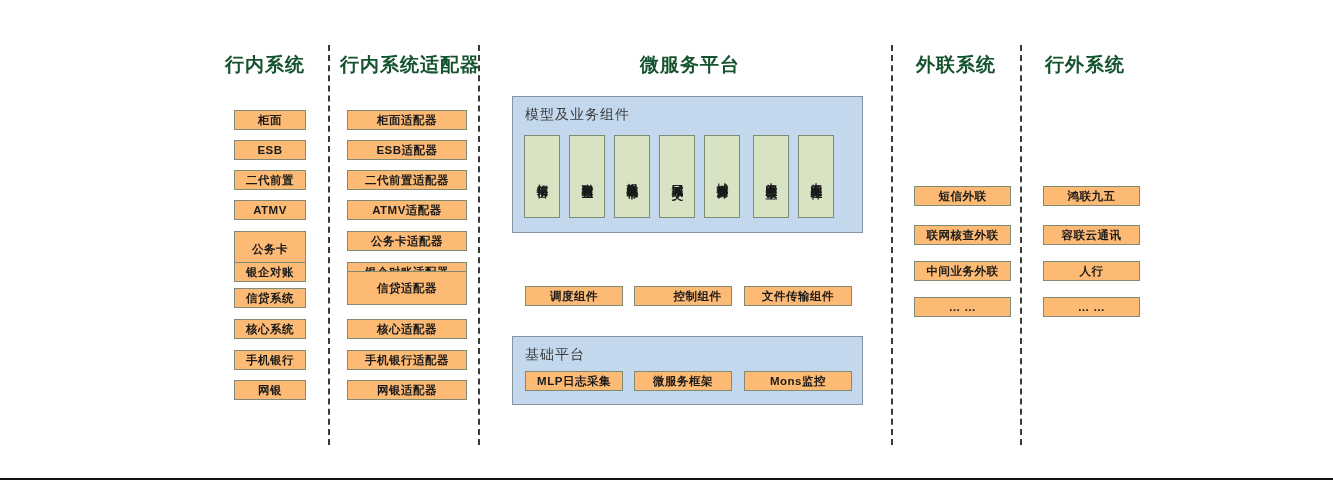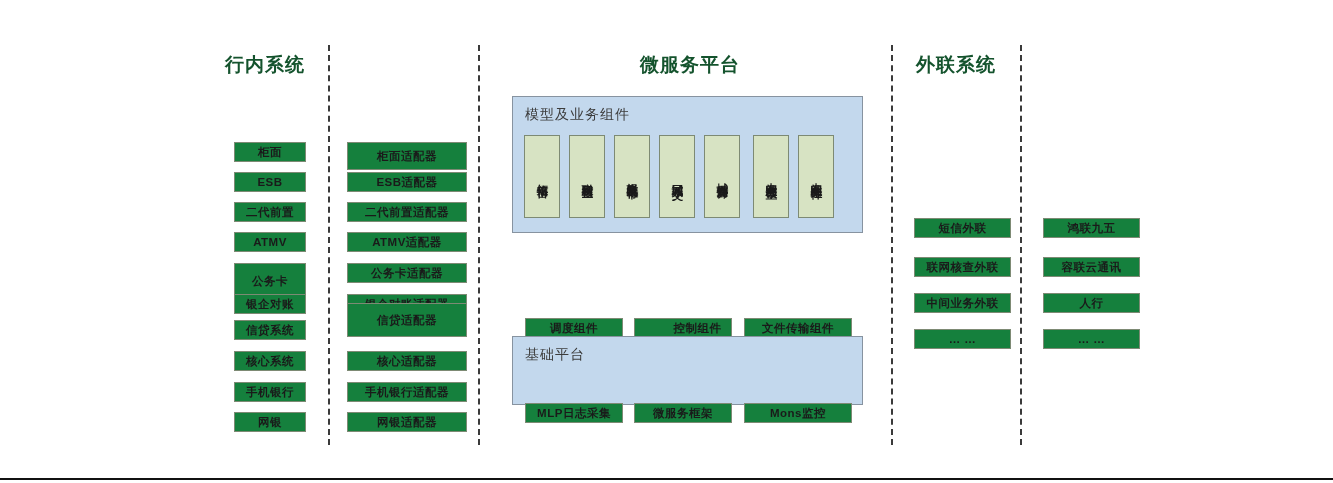--- a/index.html
+++ b/index.html
@@ -35,33 +35,32 @@
     position: absolute;
     top: 45px;
     height: 400px;
     width: 0;
     border-left: 2px dashed #3a3a3a;
   }
 
   
   .gbox {
     position: absolute;
-    background: #15803d;
+    background: #fdba74;
     border: 1px solid #7d8a74;
     box-sizing: border-box;
     font-size: 11.5px;
     font-weight: bold;
     color: #1a1a1a;
     display: flex;
     align-items: center;
     justify-content: center;
     text-align: center;
     white-space: nowrap;
     letter-spacing: .5px;
-    margin-top: 32px;
   }
 
   
   .gbox-v {
     position: absolute;
     background: #d7e3c3;
     border: 1px solid #7d8a74;
     box-sizing: border-box;
     font-size: 11.5px;
     font-weight: bold;
@@ -106,35 +105,37 @@
 <body>
 
 <div id="canvas">
 
   <div class="divider" style="left:328px;"></div>
   <div class="divider" style="left:478px;"></div>
   <div class="divider" style="left:891px;"></div>
   <div class="divider" style="left:1020px;"></div>
 
   <div class="col-title" style="left:205px; top:52px; width:120px;">行内系统</div>
+  <div class="col-title" style="left:340px; top:52px; width:135px;">行内系统适配器</div>
   <div class="col-title" style="left:615px; top:52px; width:150px;">微服务平台</div>
   <div class="col-title" style="left:897px; top:52px; width:118px;">外联系统</div>
+  <div class="col-title" style="left:1026px; top:52px; width:118px;">行外系统</div>
 
   <div class="gbox" style="left:234px; top:110px; width:72px; height:20px;">柜面</div>
   <div class="gbox" style="left:234px; top:140px; width:72px; height:20px;">ESB</div>
   <div class="gbox" style="left:234px; top:170px; width:72px; height:20px;">二代前置</div>
   <div class="gbox" style="left:234px; top:200px; width:72px; height:20px;">ATMV</div>
   <div class="gbox" style="left:234px; top:231px; width:72px; height:36px;">公务卡</div>
   <div class="gbox" style="left:234px; top:262px; width:72px; height:20px;">银企对账</div>
   <div class="gbox" style="left:234px; top:288px; width:72px; height:20px;">信贷系统</div>
   <div class="gbox" style="left:234px; top:319px; width:72px; height:20px;">核心系统</div>
   <div class="gbox" style="left:234px; top:350px; width:72px; height:20px;">手机银行</div>
   <div class="gbox" style="left:234px; top:380px; width:72px; height:20px;">网银</div>
 
-  <div class="gbox" style="left:347px; top:110px; width:120px; height:28px;">柜面适配器</div>
+  <div class="gbox" style="left:347px; top:110px; width:120px; height:20px;">柜面适配器</div>
   <div class="gbox" style="left:347px; top:140px; width:120px; height:20px;">ESB适配器</div>
   <div class="gbox" style="left:347px; top:170px; width:120px; height:20px;">二代前置适配器</div>
   <div class="gbox" style="left:347px; top:200px; width:120px; height:20px;">ATMV适配器</div>
   <div class="gbox" style="left:347px; top:231px; width:120px; height:20px;">公务卡适配器</div>
   <div class="gbox" style="left:347px; top:262px; width:120px; height:20px;">银企对账适配器</div>
   <div class="gbox" style="left:347px; top:271px; width:120px; height:34px;">信贷适配器</div>
   <div class="gbox" style="left:347px; top:319px; width:120px; height:20px;">核心适配器</div>
   <div class="gbox" style="left:347px; top:350px; width:120px; height:20px;">手机银行适配器</div>
   <div class="gbox" style="left:347px; top:380px; width:120px; height:20px;">网银适配器</div>
 

